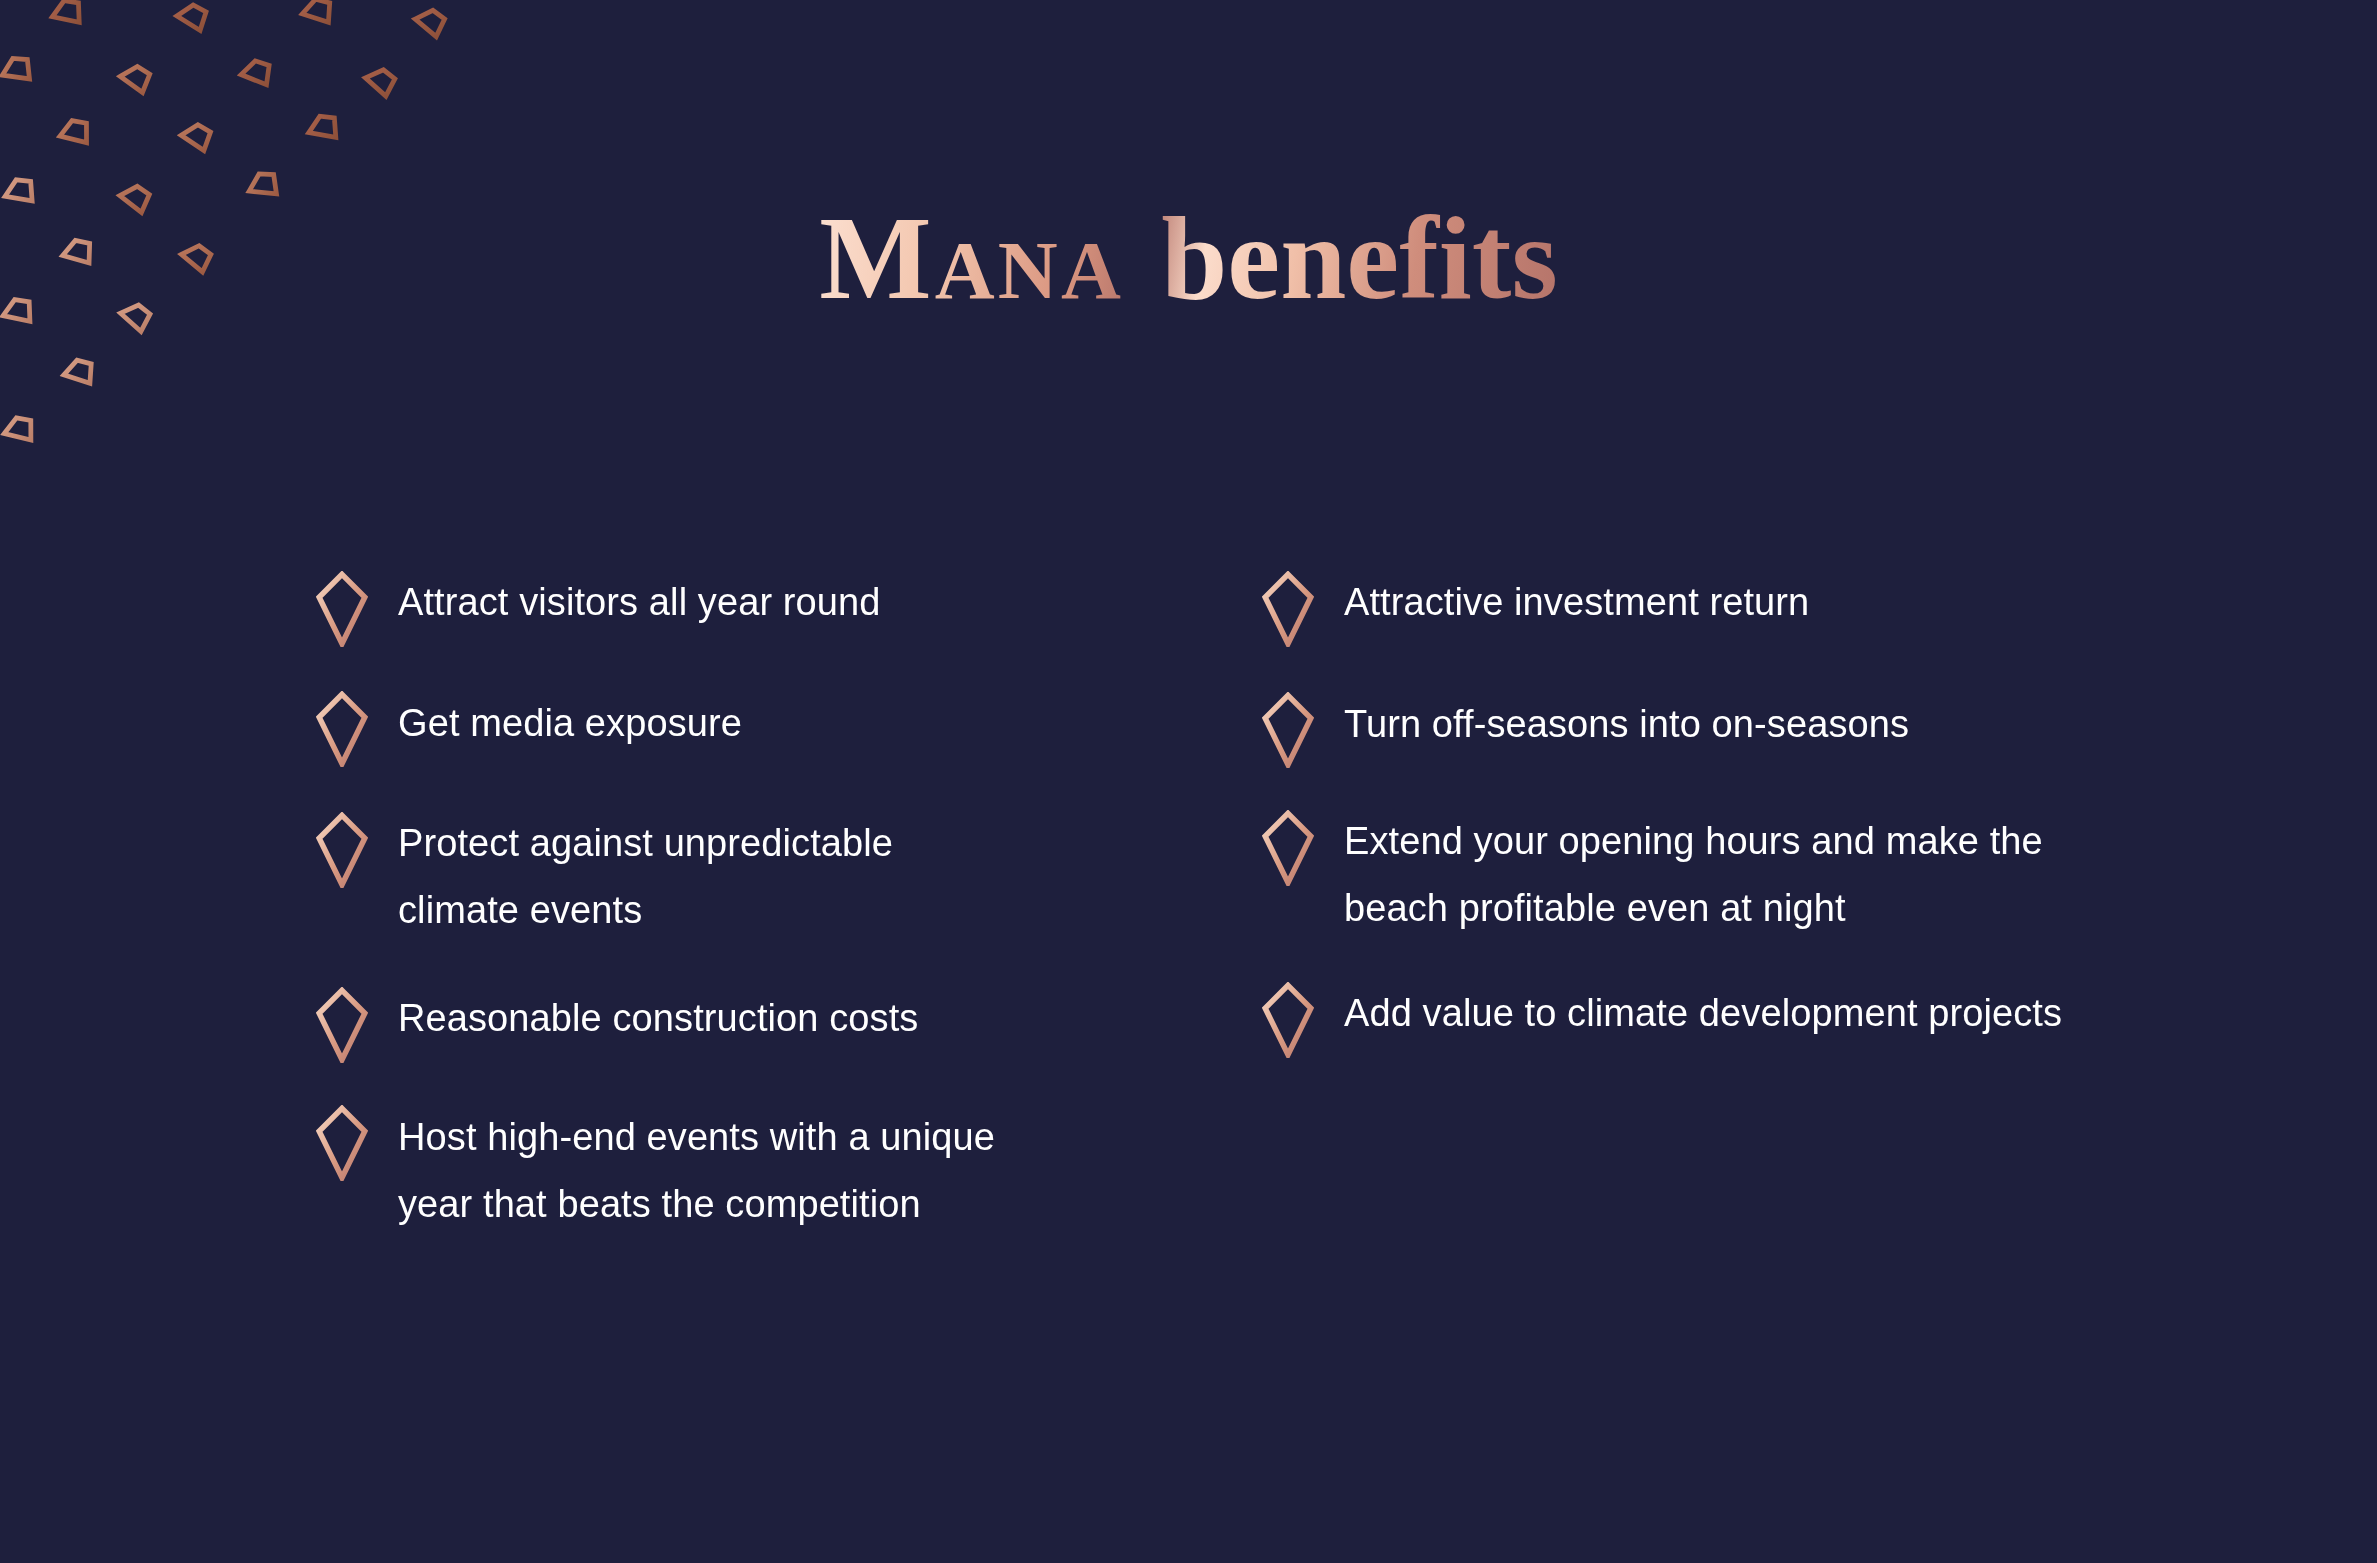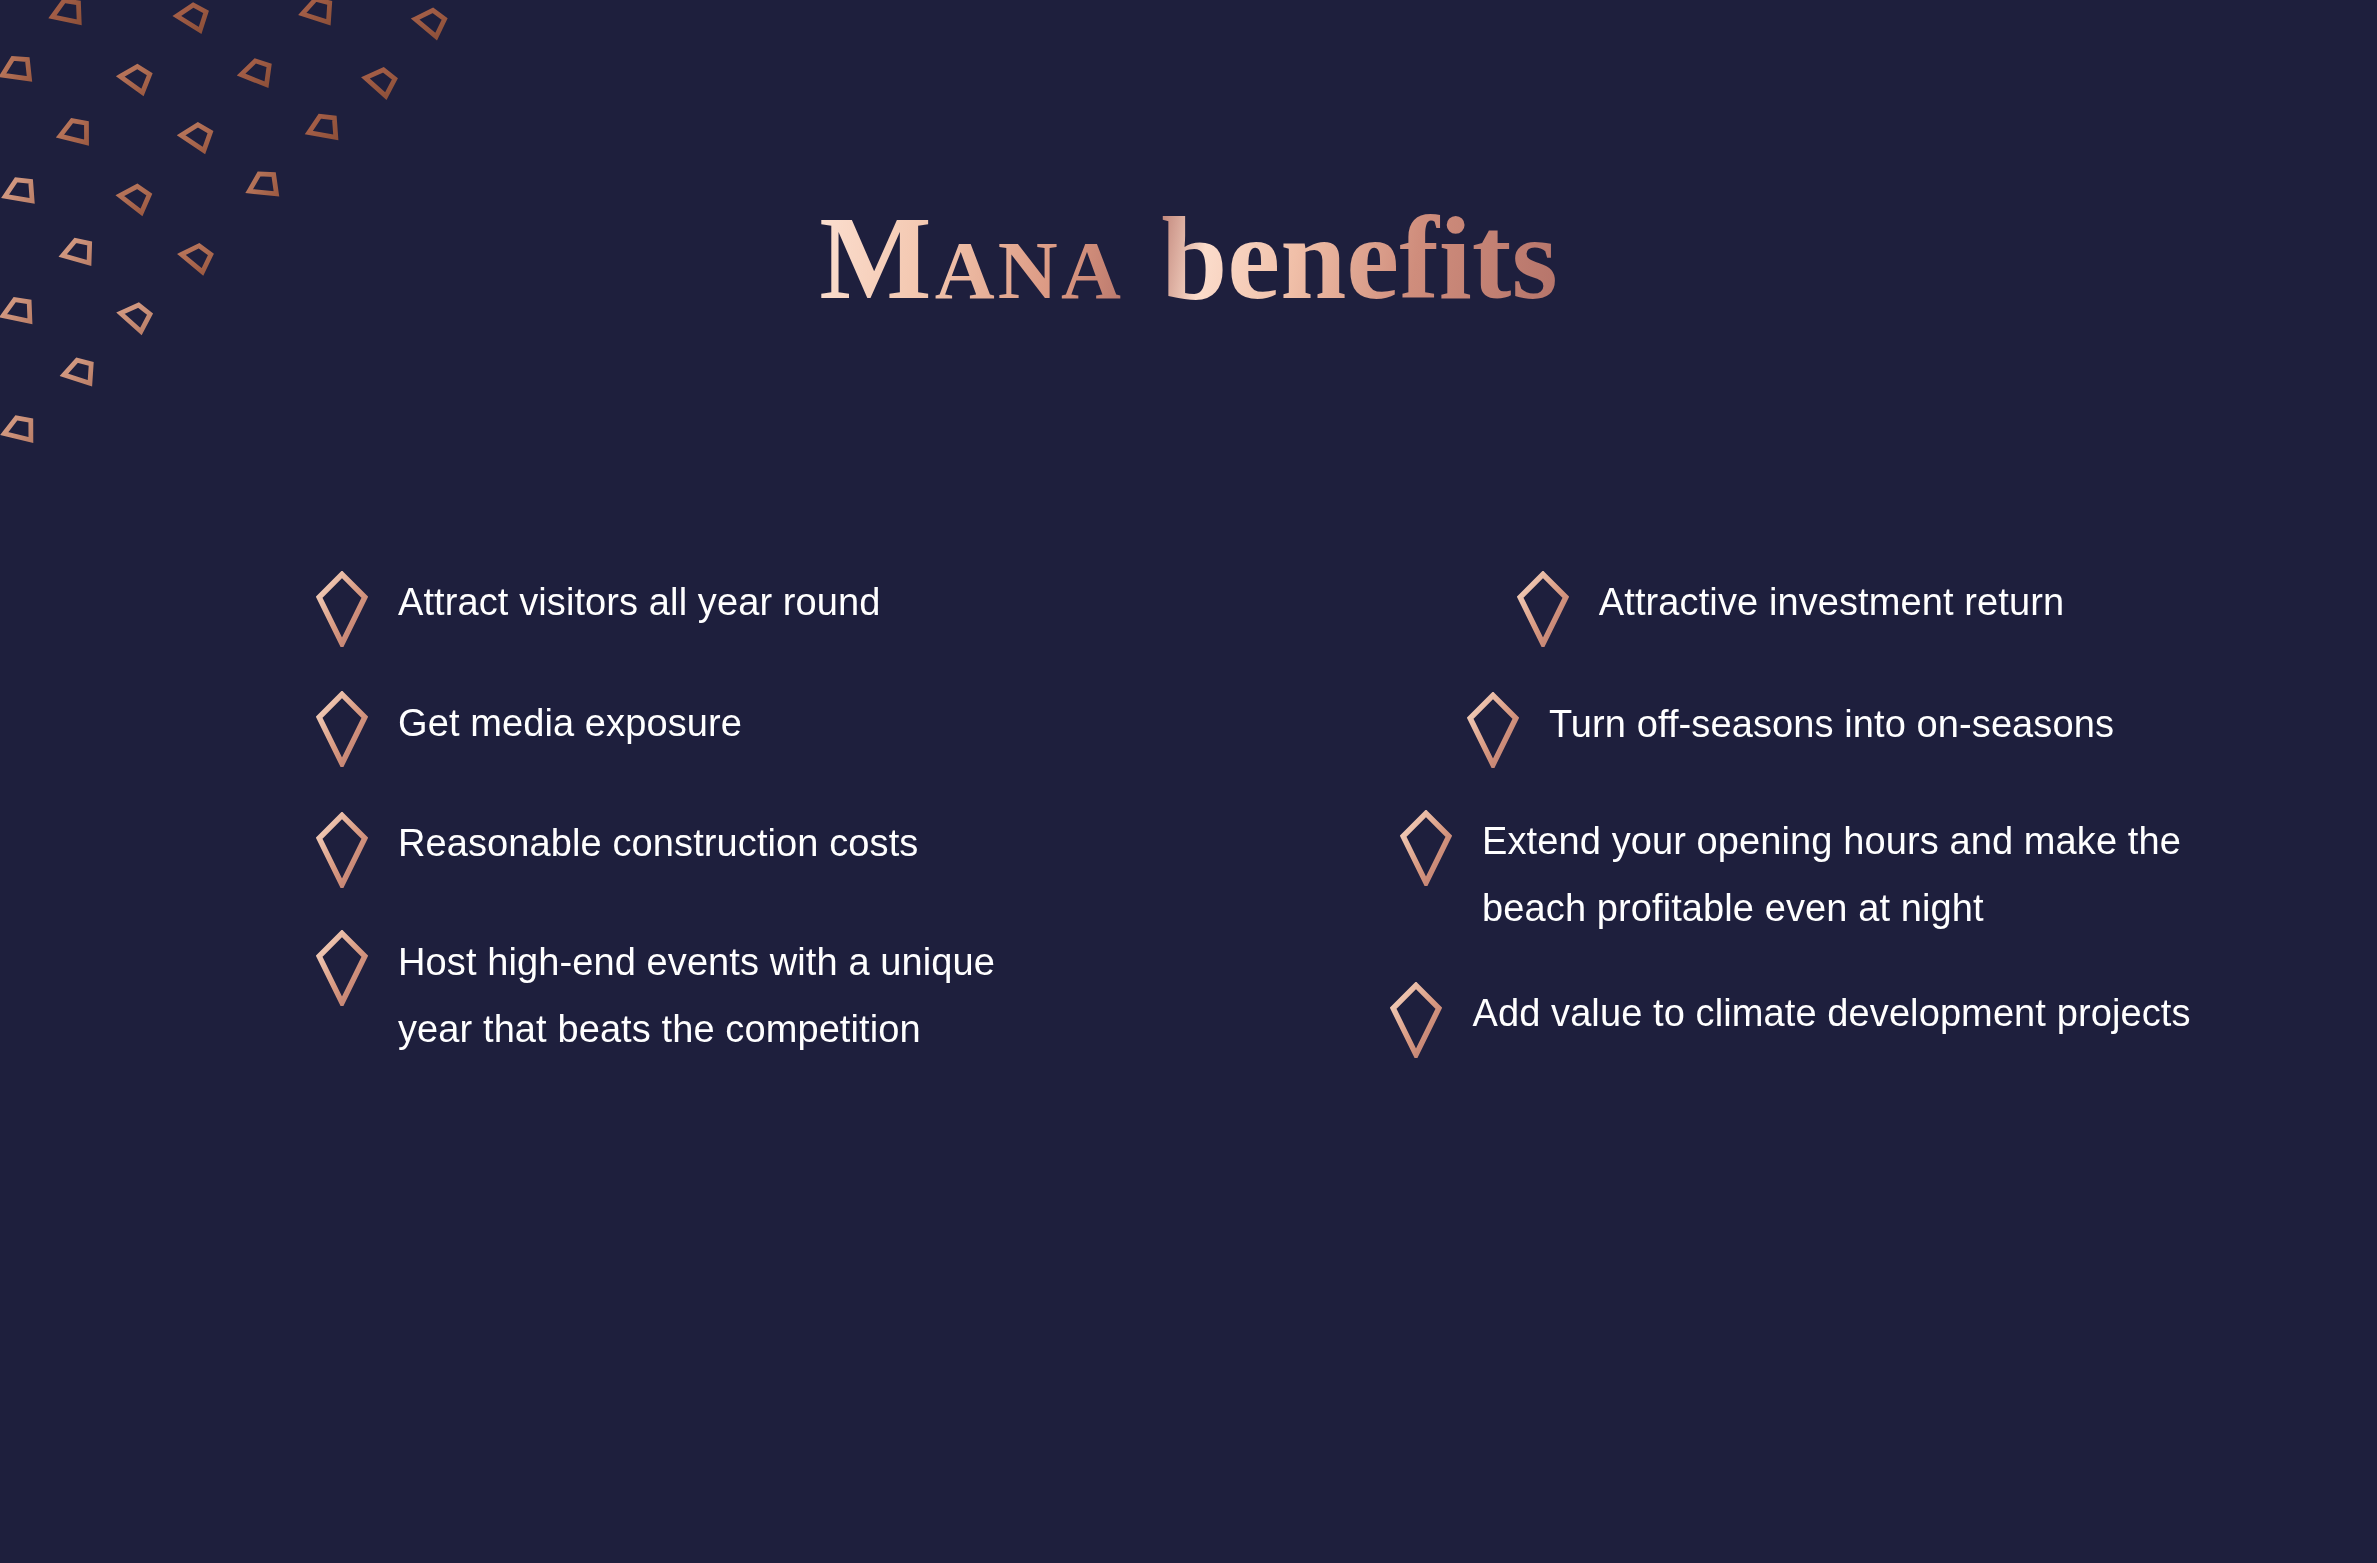--- a/index.html
+++ b/index.html
@@ -62,21 +62,21 @@
     position:absolute;
     left:0; top:569px;
     width:2377px;
     display:flex;
   }
   .benefit-col {
     display:flex;
     flex-direction:column;
   }
   #benefit-col-left  { width:946px; margin-left:316px; }
-  #benefit-col-right { width:1057px; margin-left:0px;align-items:center;   }
+  #benefit-col-right { width:1057px; margin-left:0px;   }
 
   .benefit-item {
     display:flex;
     align-items:flex-start;
     margin-bottom:48px;
   }
   .benefit-item:last-child { margin-bottom:0; }
 
   .bullet-icon {
     flex:0 0 auto;
@@ -225,20 +225,34 @@
           <stop offset="0%" stop-color="#f7d6c2"></stop>
               <stop offset="55%" stop-color="#d99a82"></stop>
               <stop offset="100%" stop-color="#b5746a"></stop>
         </linearGradient>
           </defs>
         <path d="M33 4 L62 33 L33 92 L4 33 Z" fill="none" stroke="url(#bgL2)" stroke-width="7" stroke-linejoin="miter"></path>
       </svg>
       <div class="bullet-label">Get media exposure</div>
     </div>
 
+    <div class="benefit-item">
+      <svg class="bullet-icon" viewBox="0 0 66 96" aria-hidden="true">
+        <defs>
+            <linearGradient id="bgL3" x1="0" y1="0" x2="1" y2="1">
+          <stop offset="0%" stop-color="#f7d6c2"></stop>
+              <stop offset="55%" stop-color="#d99a82"></stop>
+              <stop offset="100%" stop-color="#b5746a"></stop>
+        </linearGradient>
+          </defs>
+        <path d="M33 4 L62 33 L33 92 L4 33 Z" fill="none" stroke="url(#bgL3)" stroke-width="7" stroke-linejoin="miter"></path>
+      </svg>
+      <div class="bullet-label">Protect against unpredictable
+climate events</div>
+    </div>
 
     <div class="benefit-item">
       <svg class="bullet-icon" viewBox="0 0 66 96" aria-hidden="true">
         <defs>
             <linearGradient id="bgL4" x1="0" y1="0" x2="1" y2="1">
           <stop offset="0%" stop-color="#f7d6c2"></stop>
               <stop offset="55%" stop-color="#d99a82"></stop>
               <stop offset="100%" stop-color="#b5746a"></stop>
         </linearGradient>
           </defs>

